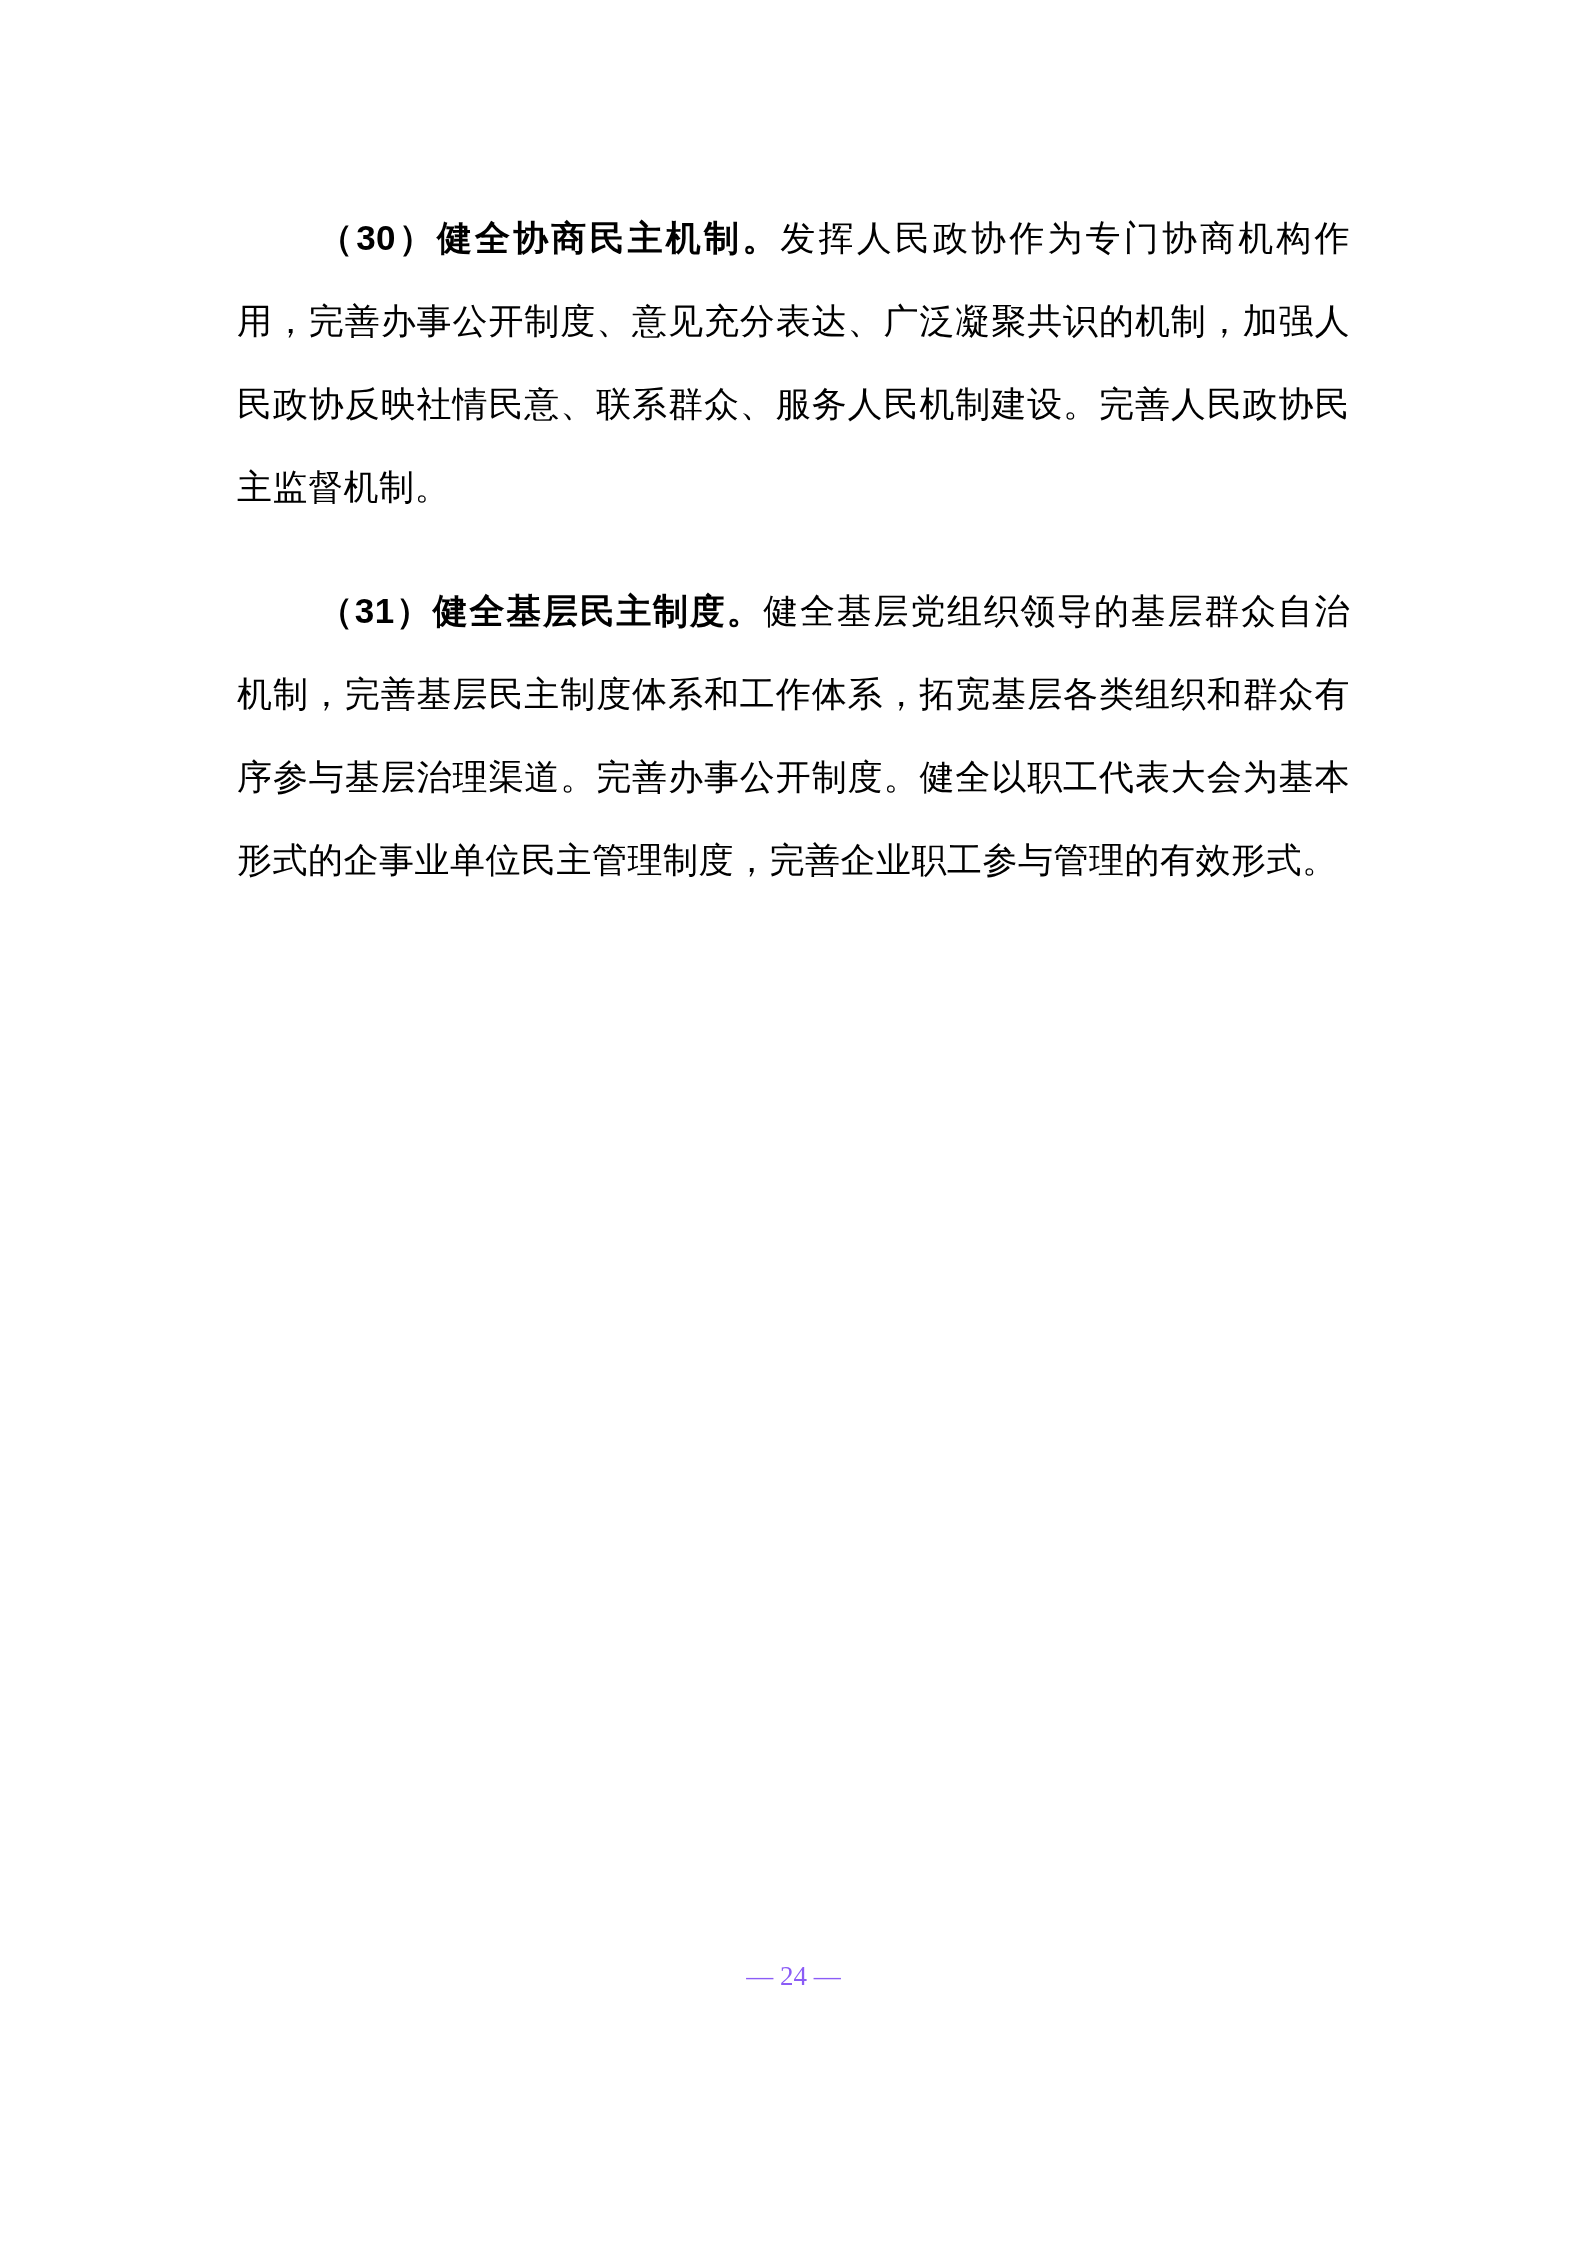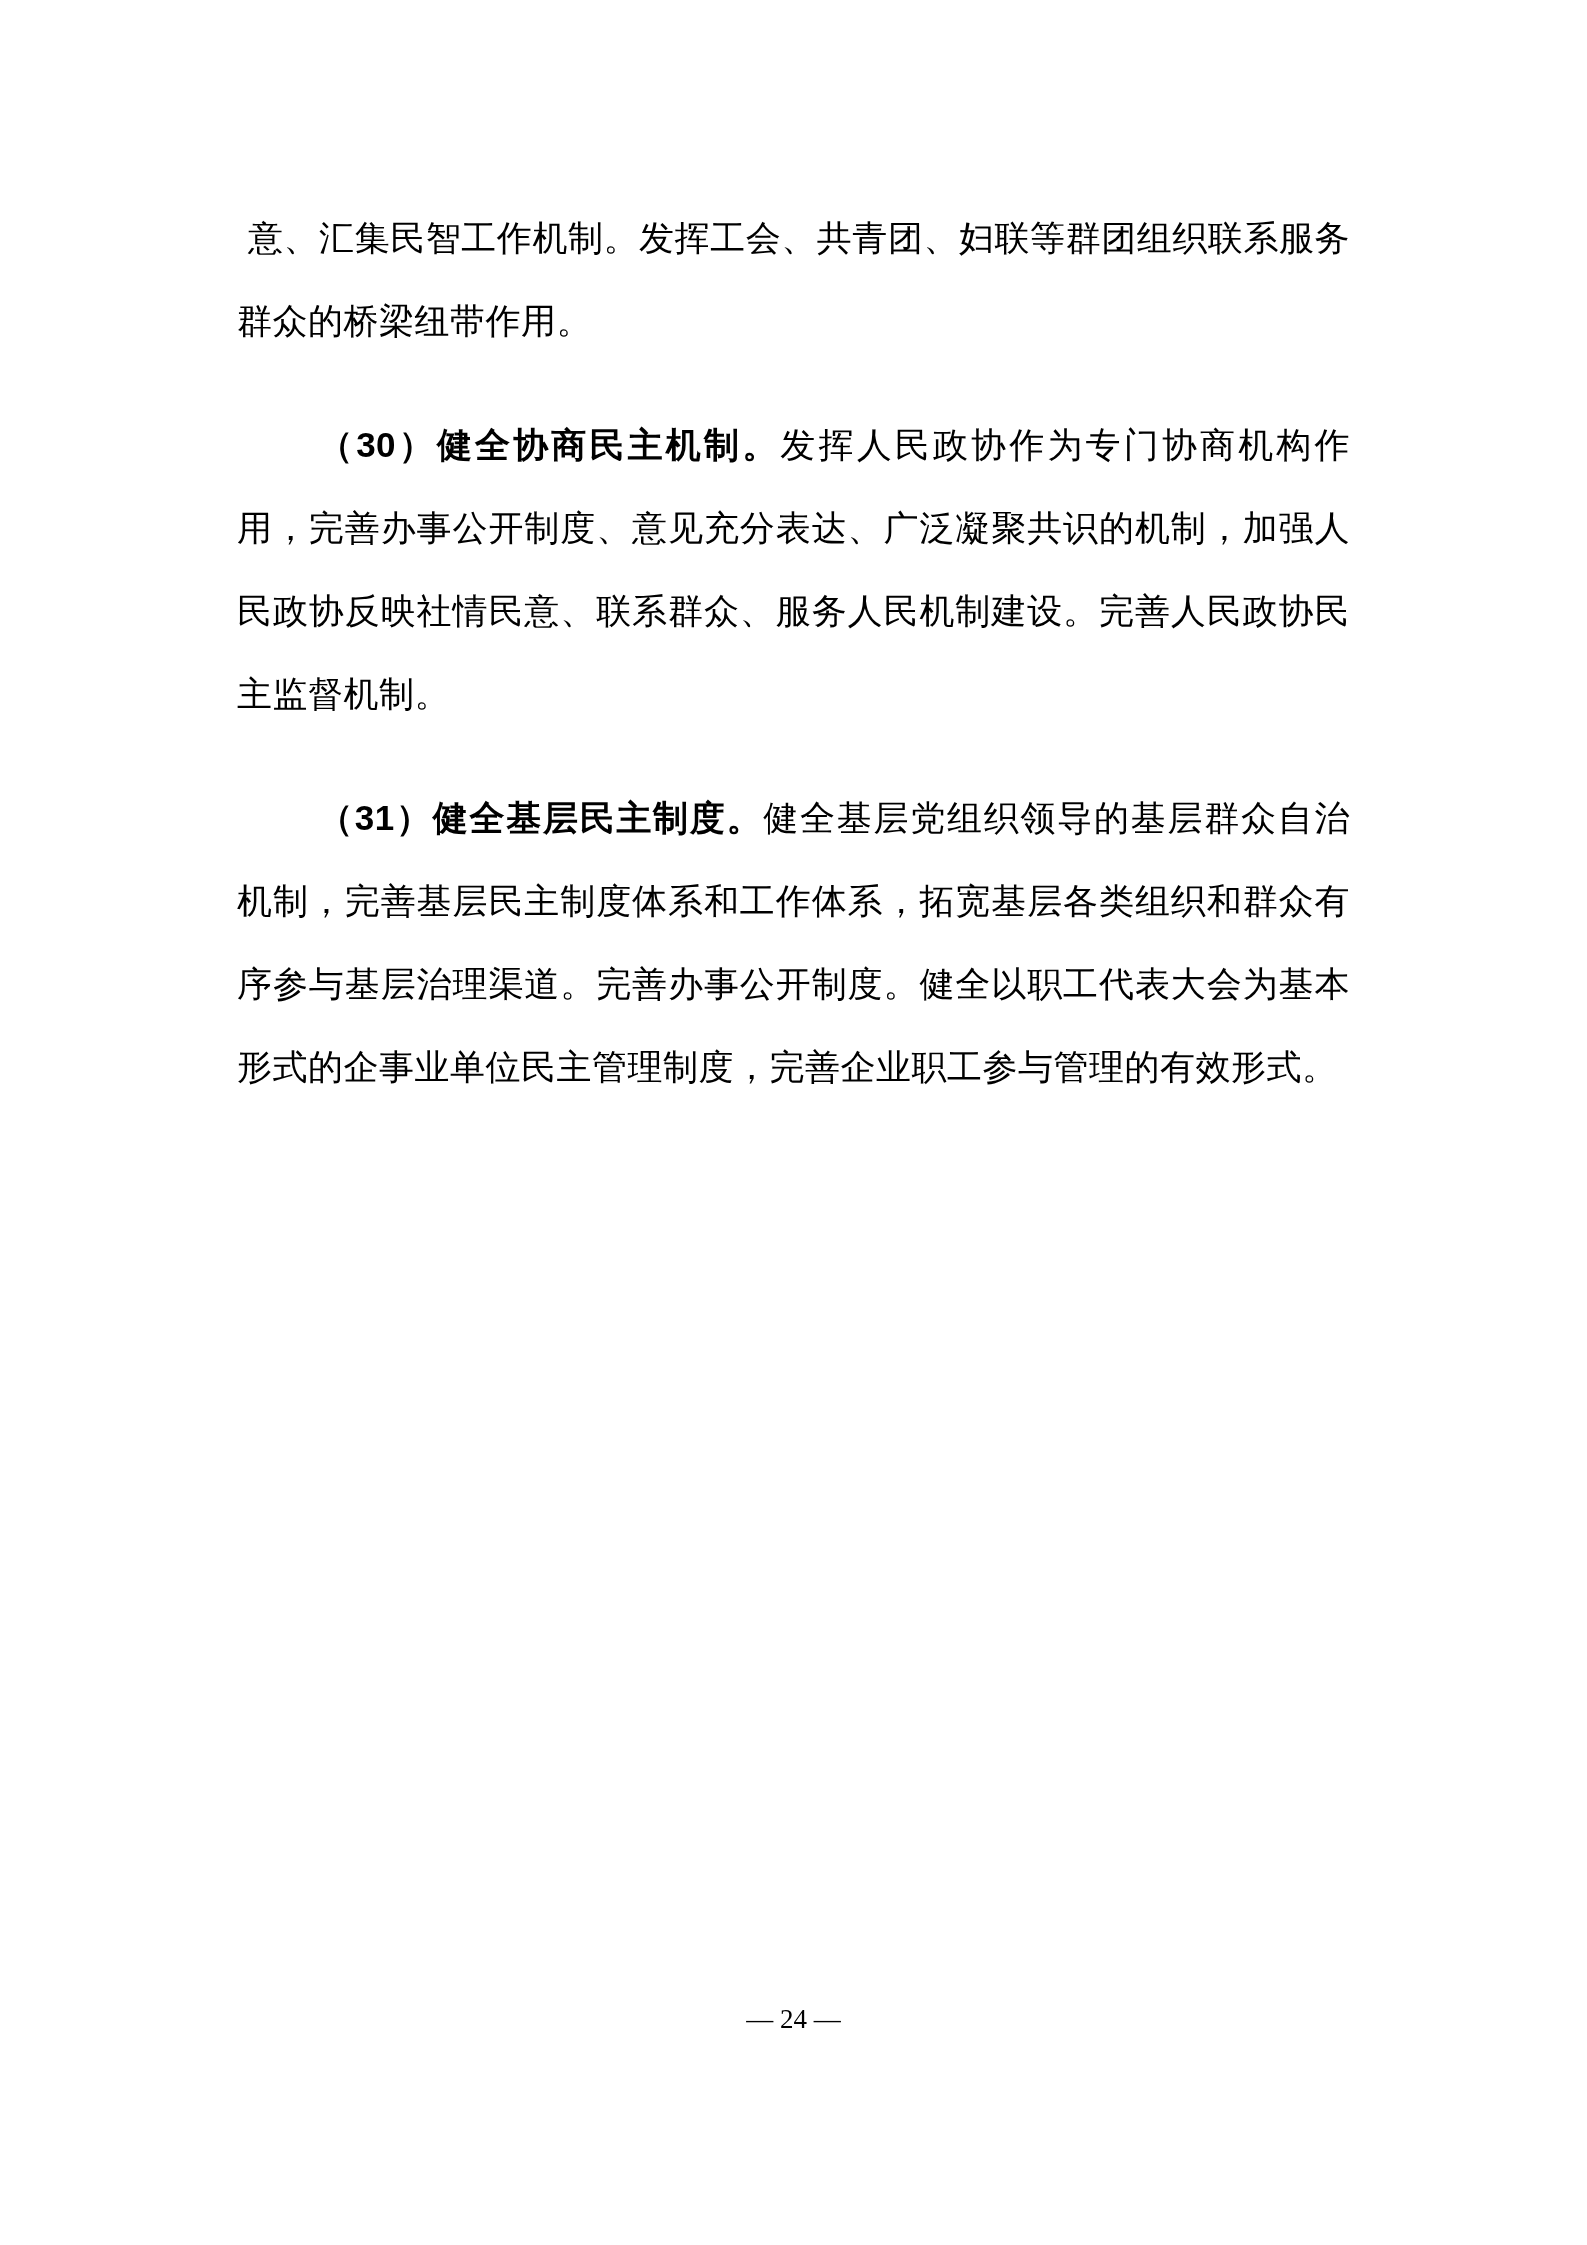--- a/index.html
+++ b/index.html
@@ -32,35 +32,34 @@
     color: #000000;
     word-break: break-all;
   }
   .para + .para { margin-top: 41px; }
   .para.indent { text-indent: 70px; }
   .para-heading { font-weight: bold; margin-left: 11px; }
   .pagenum {
     position: absolute;
     left: 0;
     right: 0;
-    top: 1999px;
+    top: 1956px;
     text-align: center;
     font-size: 27px;
     line-height: 40px;
     font-family: "Liberation Serif", serif;
-    color: #000000;
+    color: #8b5cf6;
   }
 </style>
 </head>
 <body>
 
 <div class="page">
   <div class="content">
 
-    <p class="para"><span class="para-heading"></span><span>意、汇集民智工作机制。发挥工会、共青团、妇联等群团组织联系服务群众的桥梁纽带作用。</span></p>
 
     <p class="para indent"><span class="para-heading">（30）健全协商民主机制。</span><span>发挥人民政协作为专门协商机构作用，完善办事公开制度、意见充分表达、广泛凝聚共识的机制，加强人民政协反映社情民意、联系群众、服务人民机制建设。完善人民政协民主监督机制。</span></p>
 
 
     <p class="para indent"><span class="para-heading">（31）健全基层民主制度。</span><span>健全基层党组织领导的基层群众自治机制，完善基层民主制度体系和工作体系，拓宽基层各类组织和群众有序参与基层治理渠道。完善办事公开制度。健全以职工代表大会为基本形式的企事业单位民主管理制度，完善企业职工参与管理的有效形式。</span></p>
 
 
   </div>
 
   <div class="pagenum">— 24 —</div>

